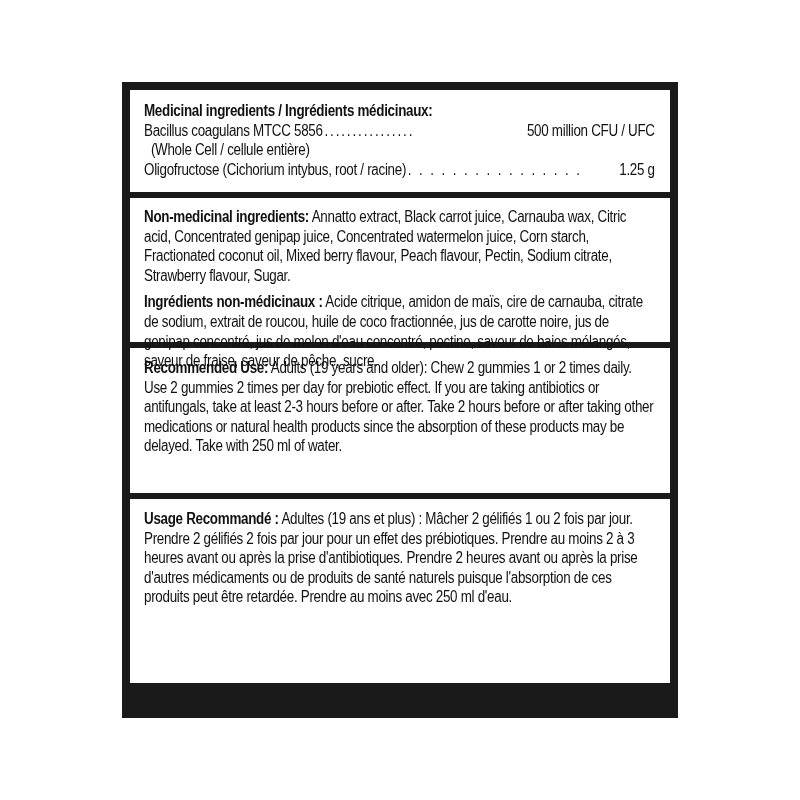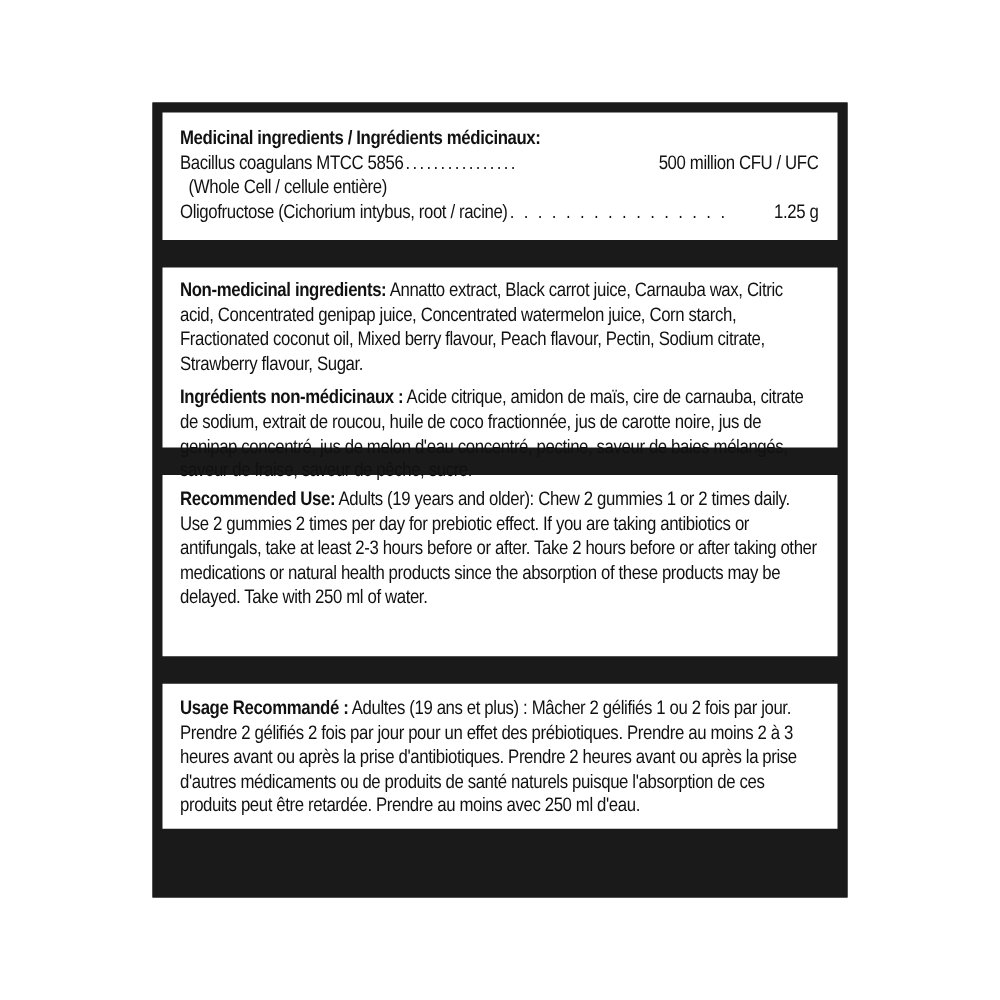--- a/index.html
+++ b/index.html
@@ -3,35 +3,35 @@
 <meta charset="utf-8">
 <style>
   html, body { margin: 0; padding: 0; }
   body {
     width: 800px; height: 800px; background: #ffffff; position: relative; overflow: hidden;
     font-family: "Liberation Sans", sans-serif;
   }
   .frame {
     position: absolute; left: 122px; top: 82px; width: 556px; height: 636px;
     box-sizing: border-box; border: 8px solid #1a1a1a; background: #1a1a1a;
-    display: flex; flex-direction: column; gap: 22px;
+    display: flex; flex-direction: column; gap: 6px;
   }
   .panel {
     background: #ffffff; box-sizing: border-box;
     padding: 8px 14px 0 14px;
     color: #111;
     font-size: 15.6px; line-height: 19.6px;
     letter-spacing: -0.35px;
     transform-origin: left top;
   }
   .cond { display: inline-block; transform: scaleX(0.86); transform-origin: left top; width: 116%; }
   .p1 { height: 102px; padding-top: 11px; }
   .p2 { height: 144px; padding-top: 9px; }
   .p3 { height: 145px; padding-top: 10px; }
-  .p4 { height: 116px; padding-top: 10px; }
+  .p4 { height: 184px; padding-top: 10px; }
   b { font-weight: bold; }
   .row { display: flex; white-space: nowrap; }
   .row .name { flex: 0 0 auto; }
   .row .dots { flex: 1 1 auto; overflow: hidden; letter-spacing: 2.2px; padding: 0 2px; }
   .row .amt { flex: 0 0 auto; }
   .indent { padding-left: 8px; }
   .para { margin: 0; }
   .para + .para { margin-top: 7px; }
 </style>
 </head>

